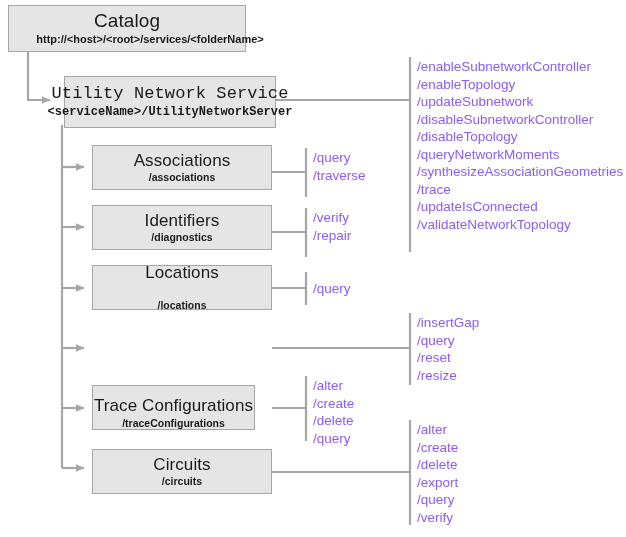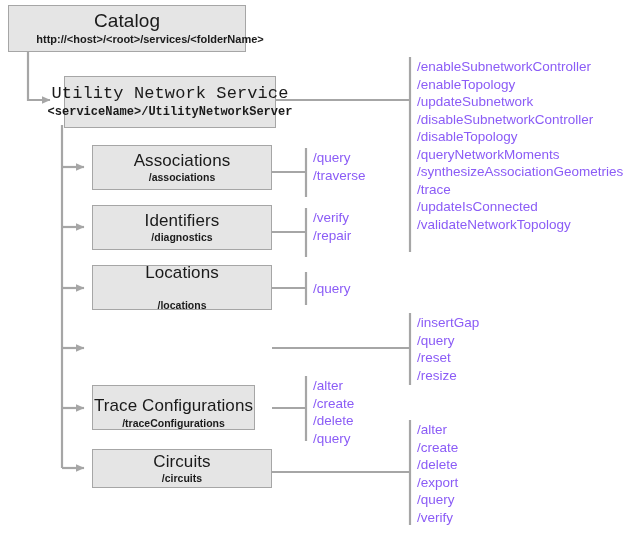--- a/index.html
+++ b/index.html
@@ -137,21 +137,21 @@
     <span class="title">Locations</span>
     <span class="sub">/locations</span>
   </div>
 
 
   <div class="node" style="left:92px; top:385px; width:163px; height:45px;justify-content:flex-end;">
     <span class="title">Trace Configurations</span>
     <span class="sub">/traceConfigurations</span>
   </div>
 
-  <div class="node" style="left:92px; top:449px; width:180px; height:39px;">
+  <div class="node" style="left:92px; top:449px; width:180px; height:45px;">
     <span class="title">Circuits</span>
     <span class="sub">/circuits</span>
   </div>
 
   <div class="oplist" style="left:417px; top:58px;">
       <span class="op">/enableSubnetworkController</span>
       <span class="op">/enableTopology</span>
       <span class="op">/updateSubnetwork</span>
       <span class="op">/disableSubnetworkController</span>
       <span class="op">/disableTopology</span>

